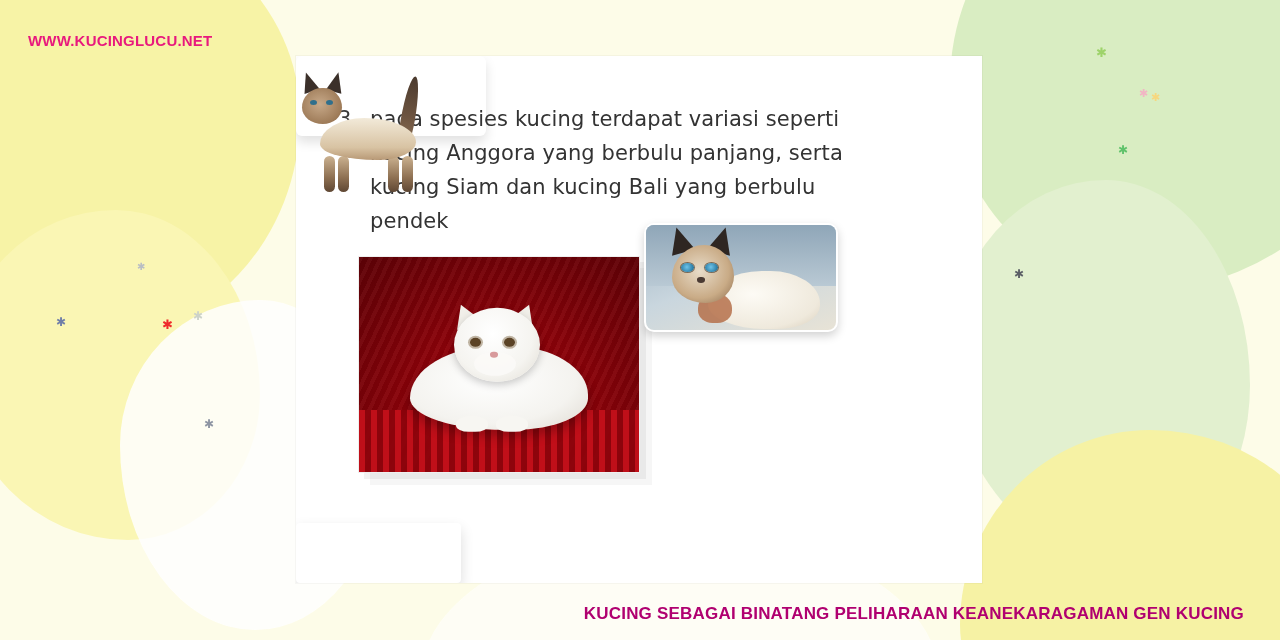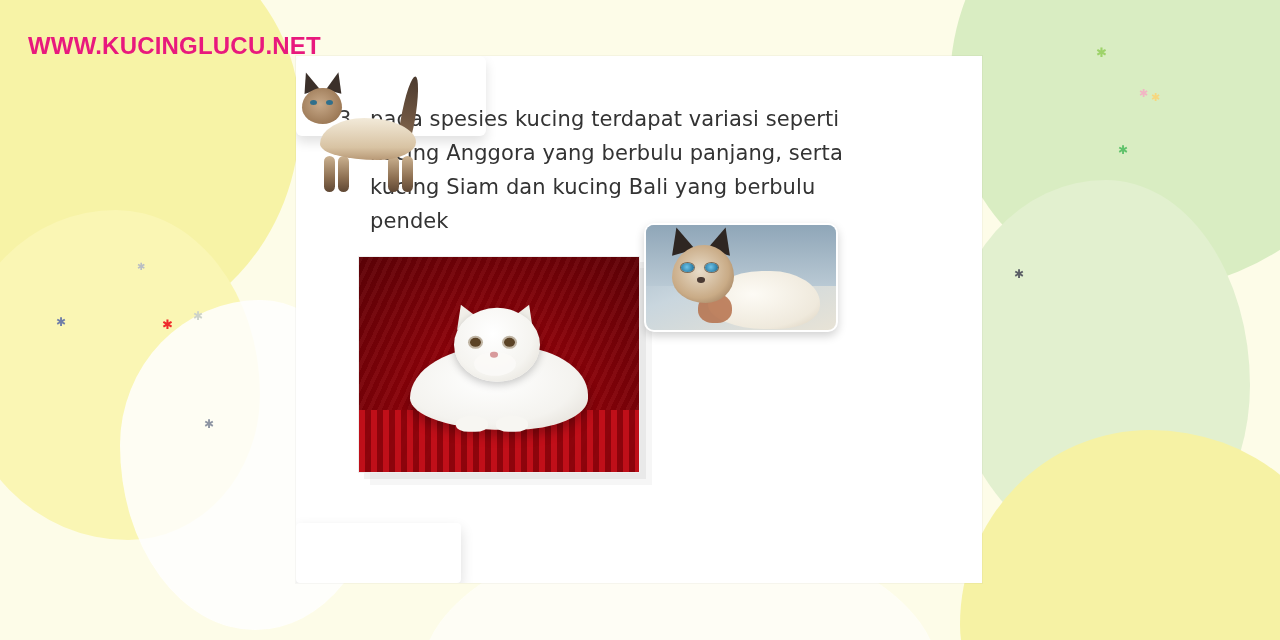--- a/index.html
+++ b/index.html
@@ -94,21 +94,21 @@
     font-size: 13px;
     line-height: 1;
     user-select: none;
   }
 
   
   .site-watermark {
     position: absolute;
     left: 28px;
     top: 32px;
-    font-size: 24px;
+    font-size: 15px;
     font-weight: bold;
     color: #e8197d;
     letter-spacing: .2px;
     white-space: nowrap;
     font-family: "Liberation Sans", sans-serif;
   }
   .caption-bar {
     position: absolute;
     right: 36px;
     bottom: 16px;
@@ -553,14 +553,15 @@
         <div class="ear l"></div>
         <div class="ear r"></div>
         <div class="head"></div>
         <div class="eye l"></div>
         <div class="eye r"></div>
       </div>
     </div>
 
   </div>
 
+  <div class="caption-bar">KUCING SEBAGAI BINATANG PELIHARAAN KEANEKARAGAMAN GEN KUCING</div>
 
 </div>
 
 </body></html>

